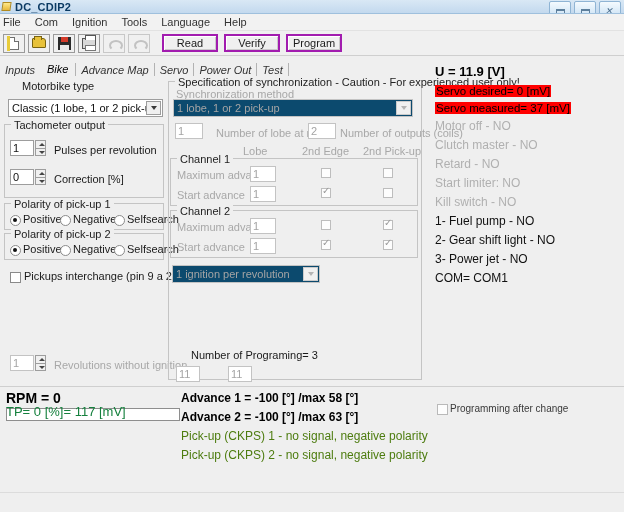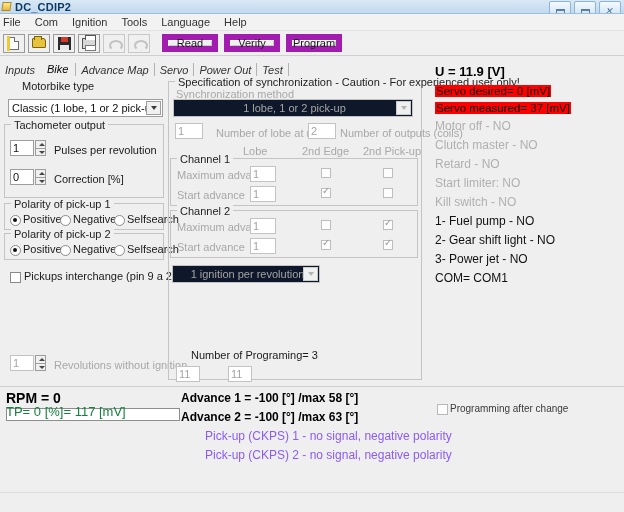--- a/index.html
+++ b/index.html
@@ -76,21 +76,21 @@
     width:22px;height:19px;margin-left:3px;
     background:#f0f0f0;
     border:1px solid #9a9a9a;
     position:relative;
     display:flex;align-items:center;justify-content:center;
   }
   .tbtn.dim{ border-color:#c8c8c8; }
   .tsep{ width:6px; }
   .pbtn{
     height:18px; min-width:56px; margin-left:6px;
-    background:#f0f0f0; border:6px solid #a21caf;
+    background:#f0f0f0; border:2px solid #a21caf;
     box-shadow:inset 1px 1px 0 #ffffff, inset -1px -1px 0 #cacaca;
     font-size:11px; color:#1a1a1a;
     display:flex;align-items:center;justify-content:center;
   }
 
   
   .ic-doc{width:10px;height:13px;background:#fff;border:1px solid #6f6f6f;position:relative;}
   .ic-doc:after{content:"";position:absolute;right:-1px;top:-1px;width:4px;height:4px;background:#f0f0f0;border-left:1px solid #6f6f6f;border-bottom:1px solid #6f6f6f;}
   .ic-doc:before{content:"";position:absolute;left:-3px;top:-2px;width:3px;height:15px;background:#e8cc3a;}
   .ic-folder{width:14px;height:10px;background:#e8c23a;border:1px solid #7a6410;border-radius:1px 3px 1px 1px;position:relative;}
@@ -169,21 +169,21 @@
   .spin span:first-child:before{ border-bottom:3px solid #444; }
   .spin span:last-child:before{ border-top:3px solid #444; }
 
   .combo{
     position:absolute; height:18px;
     background:#fff; border:1px solid #9d9d9d;
     font-size:11px; color:#111;
     padding:2px 0 0 3px;
     overflow:hidden; white-space:nowrap;
   }
-  .combo.dim{ color:#a4a4a4; border-color:#c3c3c3; background:#0f172a;text-align:center; }
+  .combo.dim{ color:#a4a4a4; border-color:#c3c3c3; background:#0c4a6e; }
   .combo .arrow{
     position:absolute; right:1px; top:1px; width:15px; height:14px;
     background:#f0f0f0; border:1px solid #9d9d9d;
     display:flex;align-items:center;justify-content:center;
   }
   .combo.dim .arrow{ border-color:#cbcbcb; }
   .combo .arrow:before{
     content:""; border-left:3px solid transparent; border-right:3px solid transparent;
     border-top:4px solid #3a3a3a;
   }
@@ -240,21 +240,21 @@
     position:absolute; left:6px; top:408px; width:174px; height:13px;
     background:#fff; border:1px solid #8e8e8e;
   }
   #tp{
     position:absolute; left:6px; top:404px;
     font-size:13px; color:#15803d; font-weight:normal;
   }
   #advlist{ position:absolute; left:181px; top:391px; }
   #advlist .ar{ font-size:12px; margin-bottom:5px; white-space:nowrap; }
   #advlist .ar.b{ font-weight:bold; color:#000; }
-  #advlist .ar.g{ color:#8b5cf6;margin-left:24px; }
+  #advlist .ar.g{ color:#4d7c0f; }
 
   #progafter{
     position:absolute; left:437px; top:403px;
     font-size:10px; color:#3a3a3a; padding-left:13px; white-space:nowrap;
   }
   #progafter:before{
     content:""; position:absolute; left:0; top:1px;
     width:9px;height:9px;background:#fdfdfd;border:1px solid #b9b9b9;
   }
   #bottomline{

